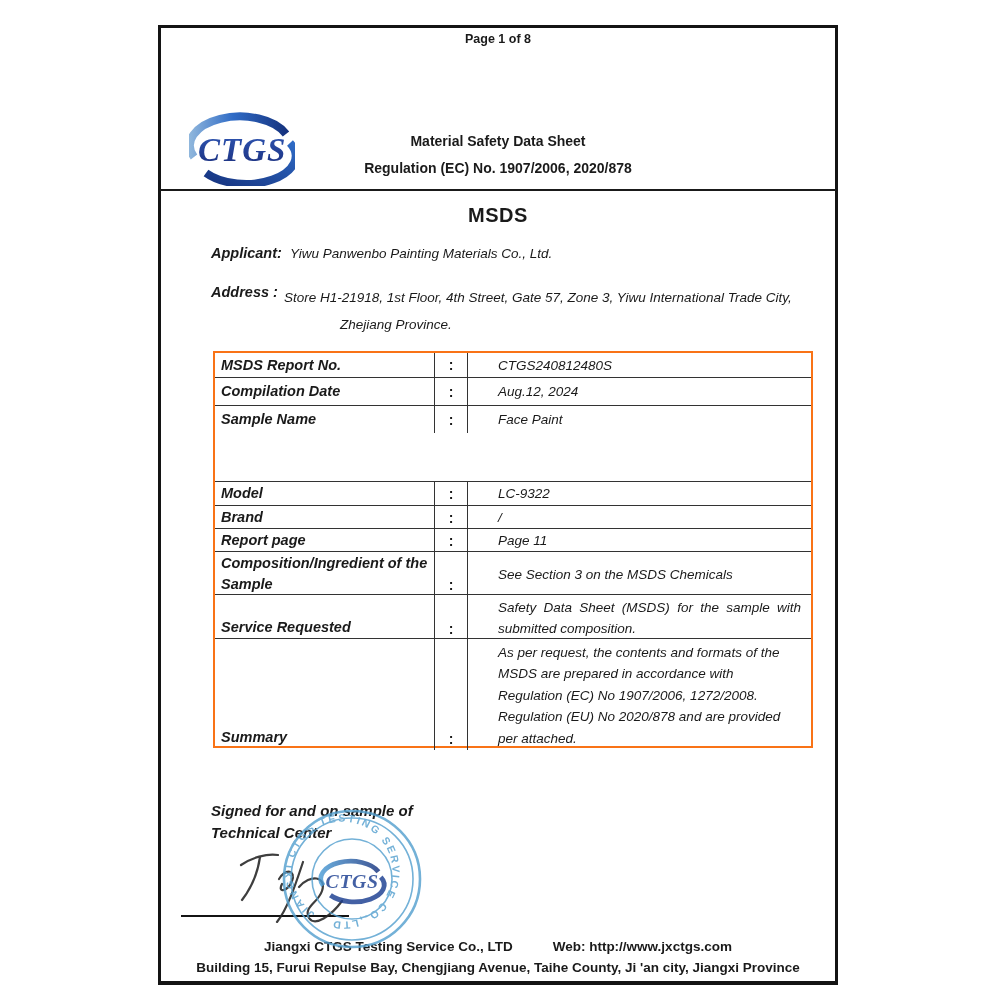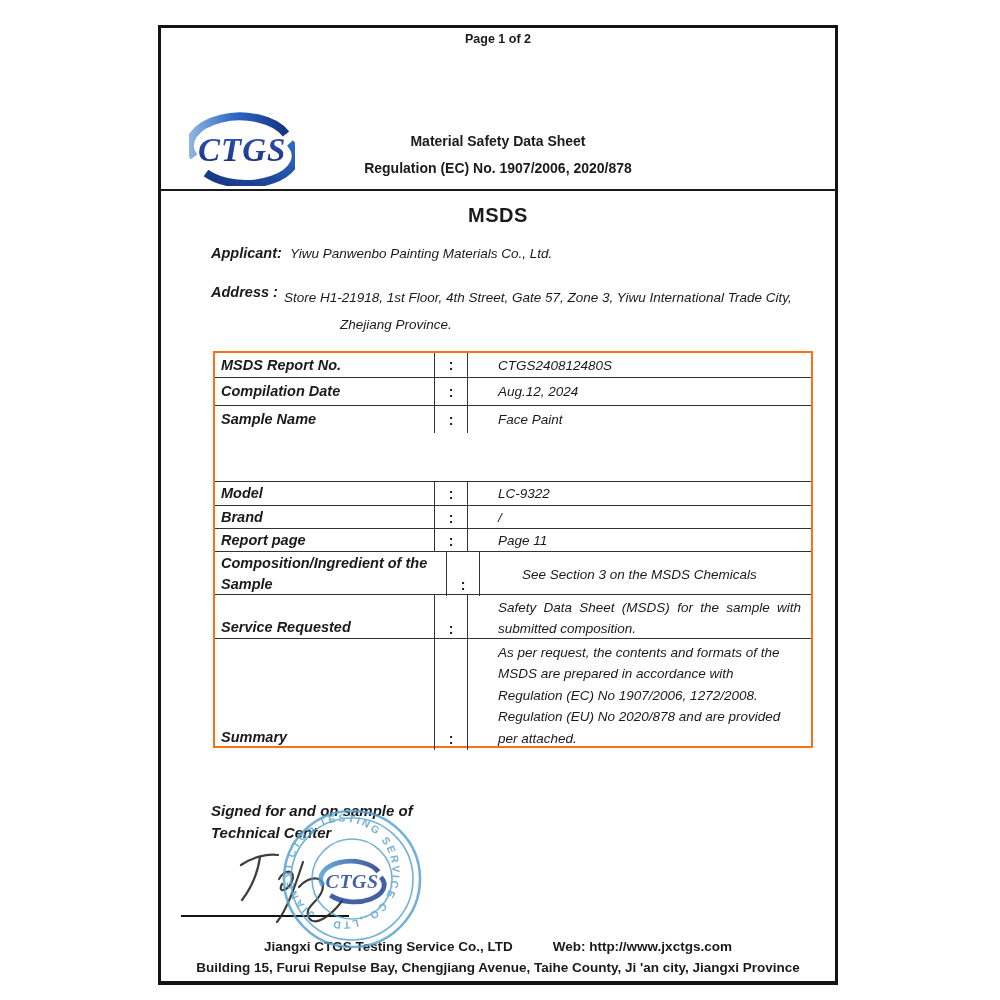--- a/index.html
+++ b/index.html
@@ -33,21 +33,21 @@
   .address-row .addr-val { margin-left:6px; line-height:27px; }
   .addr-line2 { padding-left:56px; }
 
   .info-table { position:absolute; left:52px; top:323px; width:600px;
     border:2px solid #f97316; }
   .trow { display:grid; grid-template-columns:219px 34px auto; border-top:1.5px solid #333; }
   .trow:first-child { border-top:none; }
   .trow:nth-child(1){ height:24px; } .trow:nth-child(2){ height:28px; }
   .trow:nth-child(3){ height:28px; } .trow:nth-child(4){ height:24px;margin-top:48px; }
   .trow:nth-child(5){ height:23px; } .trow:nth-child(6){ height:23px; }
-  .trow:nth-child(7){ height:43px;gap:12px; } .trow:nth-child(8){ height:44px; }
+  .trow:nth-child(7){ height:43px; } .trow:nth-child(8){ height:44px; }
   .trow:nth-child(9){ height:108px; }
   .tcell-label { padding:1px 6px; font-weight:bold; font-style:italic; font-size:14.5px;
     line-height:21px; display:flex; align-items:center; }
   .tcell-sep { border-left:1.5px solid #333; border-right:1.5px solid #333;
     display:flex; justify-content:center; align-items:center; font-weight:bold;
     font-size:14px; }
   .tcell-value { padding:1px 10px 1px 30px; font-style:italic; font-size:13.5px;
     line-height:21px; display:flex; align-items:center; }
   .trow:nth-child(7) .tcell-sep, .trow:nth-child(8) .tcell-sep,
   .trow:nth-child(9) .tcell-sep { align-items:flex-end; padding-bottom:3px; }
@@ -67,21 +67,21 @@
 
   .footer { position:absolute; bottom:3px; left:0; width:100%; text-align:center;
     font-weight:bold; font-size:13.5px; line-height:21px; }
   .footer-line1 { display:flex; justify-content:center; gap:40px; }
 </style>
 </head>
 <body>
 
 <div class="sheet">
 
-  <div class="page-num">Page 1 of 2</div>
+  <div class="page-num">Page 1 of 8</div>
 
   <svg class="logo-svg" width="106" height="78" viewBox="0 0 106 78">
     <defs>
       <linearGradient id="lgArc" x1="0" y1="0" x2="1" y2="0">
         <stop offset="0" stop-color="#8fb6dc"></stop>
         <stop offset="0.45" stop-color="#2f6bc6"></stop>
         <stop offset="1" stop-color="#16337f"></stop>
       </linearGradient>
       <linearGradient id="lgArc2" x1="1" y1="0" x2="0" y2="1">
         <stop offset="0" stop-color="#2f6bc6"></stop>

